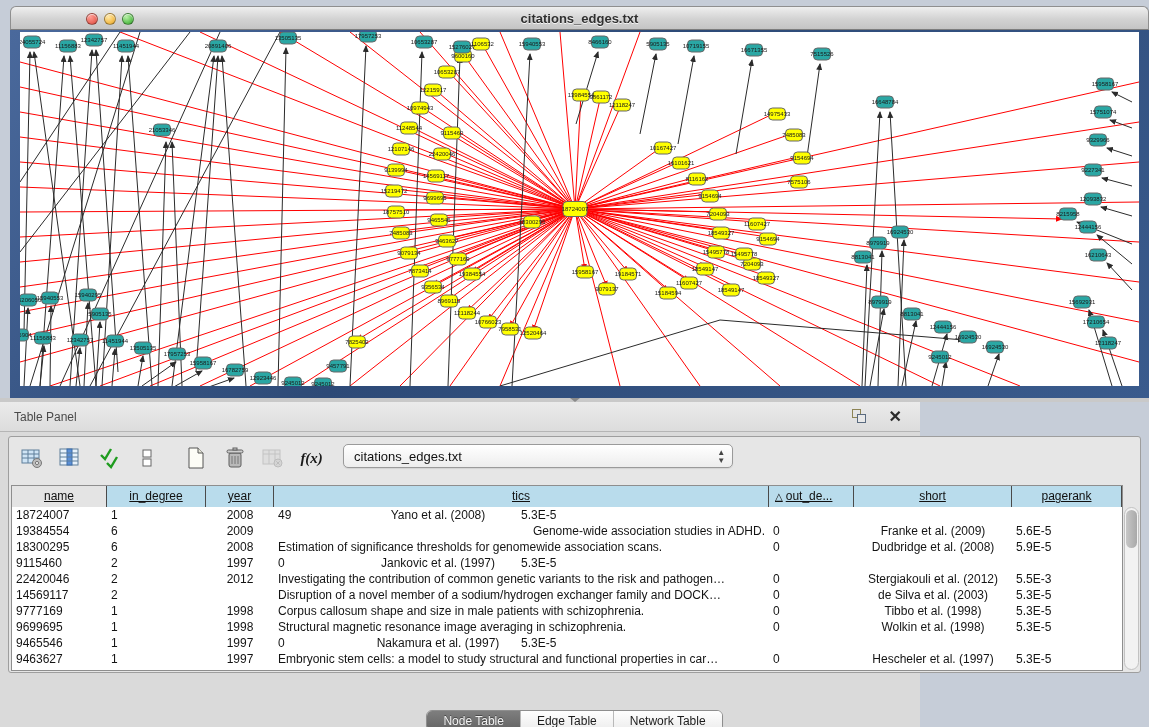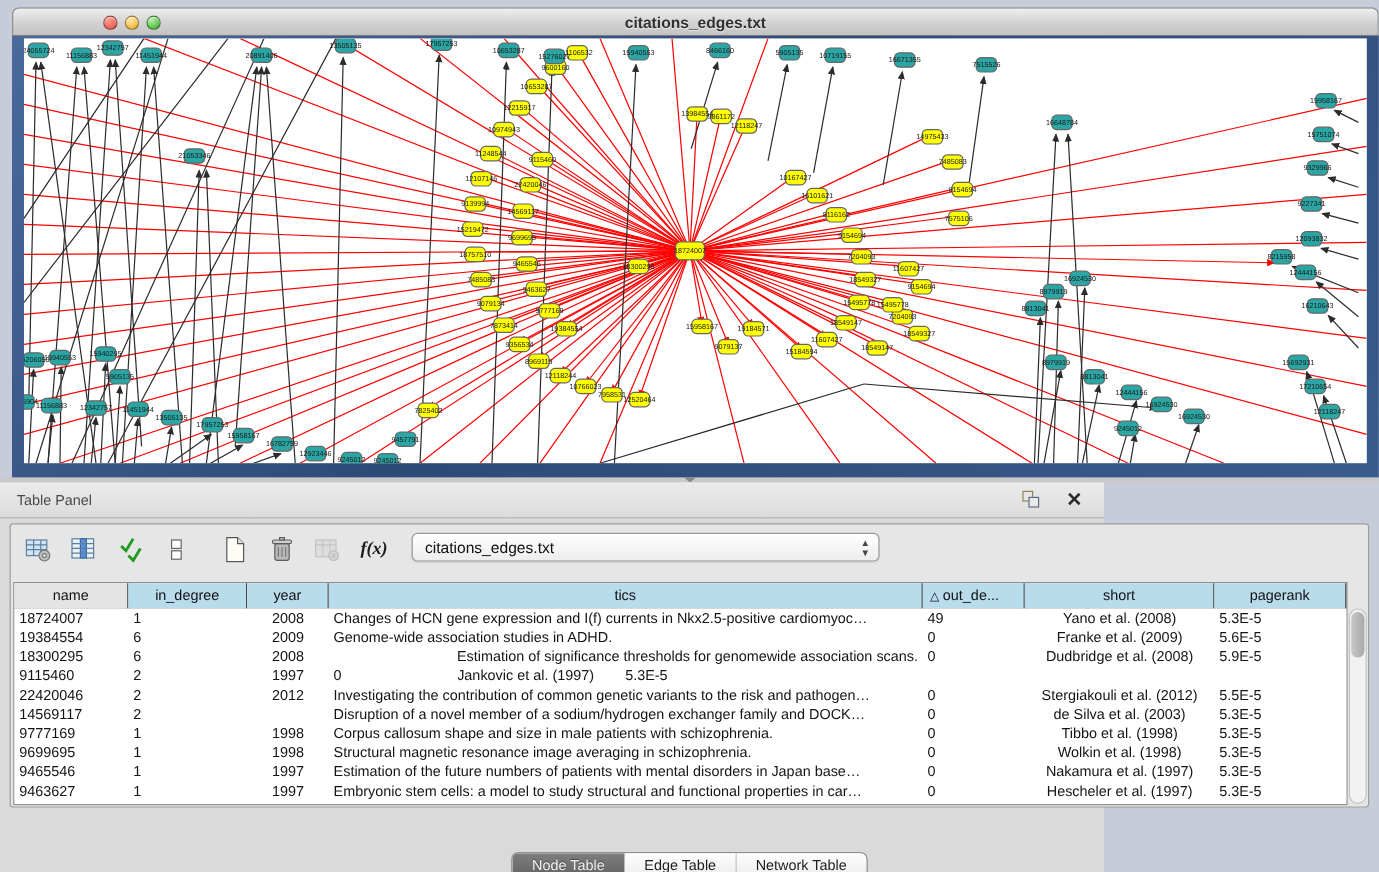--- a/index.html
+++ b/index.html
@@ -58,21 +58,21 @@
   .table-select .sel-label { position:absolute; left:10px; top:4px; font-size:13px; color:#111; }
   .table-select .stepper { position:absolute; right:7px; top:4px; font-size:8px; color:#444; line-height:8px; }
 
   
   .data-table { position:absolute; left:2px; top:48px; width:1112px; height:186px;
     background:#ffffff; border:1px solid #8e8e8e; }
   .thead { position:absolute; left:0; top:0; right:0; height:21px; display:flex;
     border-bottom:1px solid #555; }
   .th { height:21px; background:#b9dcec; border-right:1px solid #4a4a4a;
     font-size:12px; color:#111; text-align:center; line-height:20px;
-    overflow:hidden; white-space:nowrap; cursor:pointer; }
+    overflow:hidden; white-space:nowrap; cursor:pointer;text-decoration:underline; }
   .th.first { background:#e4e4e4; }
   .sort-tri { font-size:10px; margin-right:3px; }
   .tbody { position:absolute; left:0; top:21px; right:0; bottom:0; overflow:hidden; }
   .tr { display:flex; height:16px; background:#fff; cursor:default; }
   .td { font-size:12px; color:#141414; line-height:16px; white-space:nowrap; overflow:hidden;
     padding:0 4px; }
   .td.c { text-align:center; }
   .vscroll { position:absolute; right:-17px; top:21px; width:15px; height:163px;
     background:#f2f2f2; border:1px solid #c2c2c2; border-radius:8px; }
   .vthumb { position:absolute; left:1px; top:2px; width:11px; height:38px; border-radius:6px;
@@ -590,59 +590,58 @@
           <div class="th" style="width: 495px;">tics</div>
           <div class="th" style="width: 85px; text-align: left; padding-left: 6px;"><span class="sort-tri">△</span>out_de...</div>
           <div class="th" style="width: 158px;">short</div>
           <div class="th" style="width: 110px;">pagerank</div>
         </div>
       <div class="tbody" id="tbody">
           <div class="tr">
             <div class="td" style="width: 95px;">18724007</div>
             <div class="td" style="width: 99px;">1</div>
             <div class="td c" style="width: 68px;">2008</div>
-            <div class="td" style="width: 495px;">Changes of HCN gene expression and I(f) currents in Nkx2.5-positive cardiomyoc…</div>
             <div class="td" style="width: 85px;">49</div>
             <div class="td c" style="width: 158px;">Yano et al. (2008)</div>
             <div class="td" style="width: 110px;">5.3E-5</div>
           </div>
           <div class="tr">
             <div class="td" style="width: 95px;">19384554</div>
             <div class="td" style="width: 99px;">6</div>
             <div class="td c" style="width: 68px;">2009</div>
-            <div class="td" style="width: 495px;">Genome-wide association studies in ADHD.</div>
+            <div class="td" style="width: 495px; text-align: right;">Genome-wide association studies in ADHD.</div>
             <div class="td" style="width: 85px;">0</div>
             <div class="td c" style="width: 158px;">Franke et al. (2009)</div>
             <div class="td" style="width: 110px;">5.6E-5</div>
           </div>
           <div class="tr">
             <div class="td" style="width: 95px;">18300295</div>
             <div class="td" style="width: 99px;">6</div>
             <div class="td c" style="width: 68px;">2008</div>
-            <div class="td" style="width: 495px; text-align: right;">Estimation of significance thresholds for genomewide association scans.</div>
+            <div class="td" style="width: 495px;">Estimation of significance thresholds for genomewide association scans.</div>
             <div class="td" style="width: 85px;">0</div>
             <div class="td c" style="width: 158px;">Dudbridge et al. (2008)</div>
             <div class="td" style="width: 110px;">5.9E-5</div>
           </div>
           <div class="tr">
             <div class="td" style="width: 95px;">9115460</div>
             <div class="td" style="width: 99px;">2</div>
             <div class="td c" style="width: 68px;">1997</div>
             <div class="td" style="width: 85px;">0</div>
             <div class="td c" style="width: 158px;">Jankovic et al. (1997)</div>
             <div class="td" style="width: 110px;">5.3E-5</div>
           </div>
           <div class="tr">
             <div class="td" style="width: 95px;">22420046</div>
             <div class="td" style="width: 99px;">2</div>
             <div class="td c" style="width: 68px;">2012</div>
             <div class="td" style="width: 495px;">Investigating the contribution of common genetic variants to the risk and pathogen…</div>
             <div class="td" style="width: 85px;">0</div>
             <div class="td c" style="width: 158px;">Stergiakouli et al. (2012)</div>
-            <div class="td" style="width: 110px;">5.5E-5</div>
+            <div class="td" style="width: 110px;">5.5E-3</div>
           </div>
           <div class="tr">
             <div class="td" style="width: 95px;">14569117</div>
             <div class="td" style="width: 99px;">2</div>
             <div class="td c" style="width: 68px; margin-top: 42px;">2003</div>
             <div class="td" style="width: 495px;">Disruption of a novel member of a sodium/hydrogen exchanger family and DOCK…</div>
             <div class="td" style="width: 85px;">0</div>
             <div class="td c" style="width: 158px;">de Silva et al. (2003)</div>
             <div class="td" style="width: 110px;">5.3E-5</div>
           </div>
@@ -661,21 +660,20 @@
             <div class="td c" style="width: 68px;">1998</div>
             <div class="td" style="width: 495px;">Structural magnetic resonance image averaging in schizophrenia.</div>
             <div class="td" style="width: 85px;">0</div>
             <div class="td c" style="width: 158px;">Wolkin et al. (1998)</div>
             <div class="td" style="width: 110px;">5.3E-5</div>
           </div>
           <div class="tr">
             <div class="td" style="width: 95px;">9465546</div>
             <div class="td" style="width: 99px;">1</div>
             <div class="td c" style="width: 68px;">1997</div>
-            <div class="td" style="width: 495px;">Estimation of the future numbers of patients with mental disorders in Japan base…</div>
             <div class="td" style="width: 85px;">0</div>
             <div class="td c" style="width: 158px;">Nakamura et al. (1997)</div>
             <div class="td" style="width: 110px;">5.3E-5</div>
           </div>
           <div class="tr">
             <div class="td" style="width: 95px;">9463627</div>
             <div class="td" style="width: 99px;">1</div>
             <div class="td c" style="width: 68px;">1997</div>
             <div class="td" style="width: 495px;">Embryonic stem cells: a model to study structural and functional properties in car…</div>
             <div class="td" style="width: 85px;">0</div>

